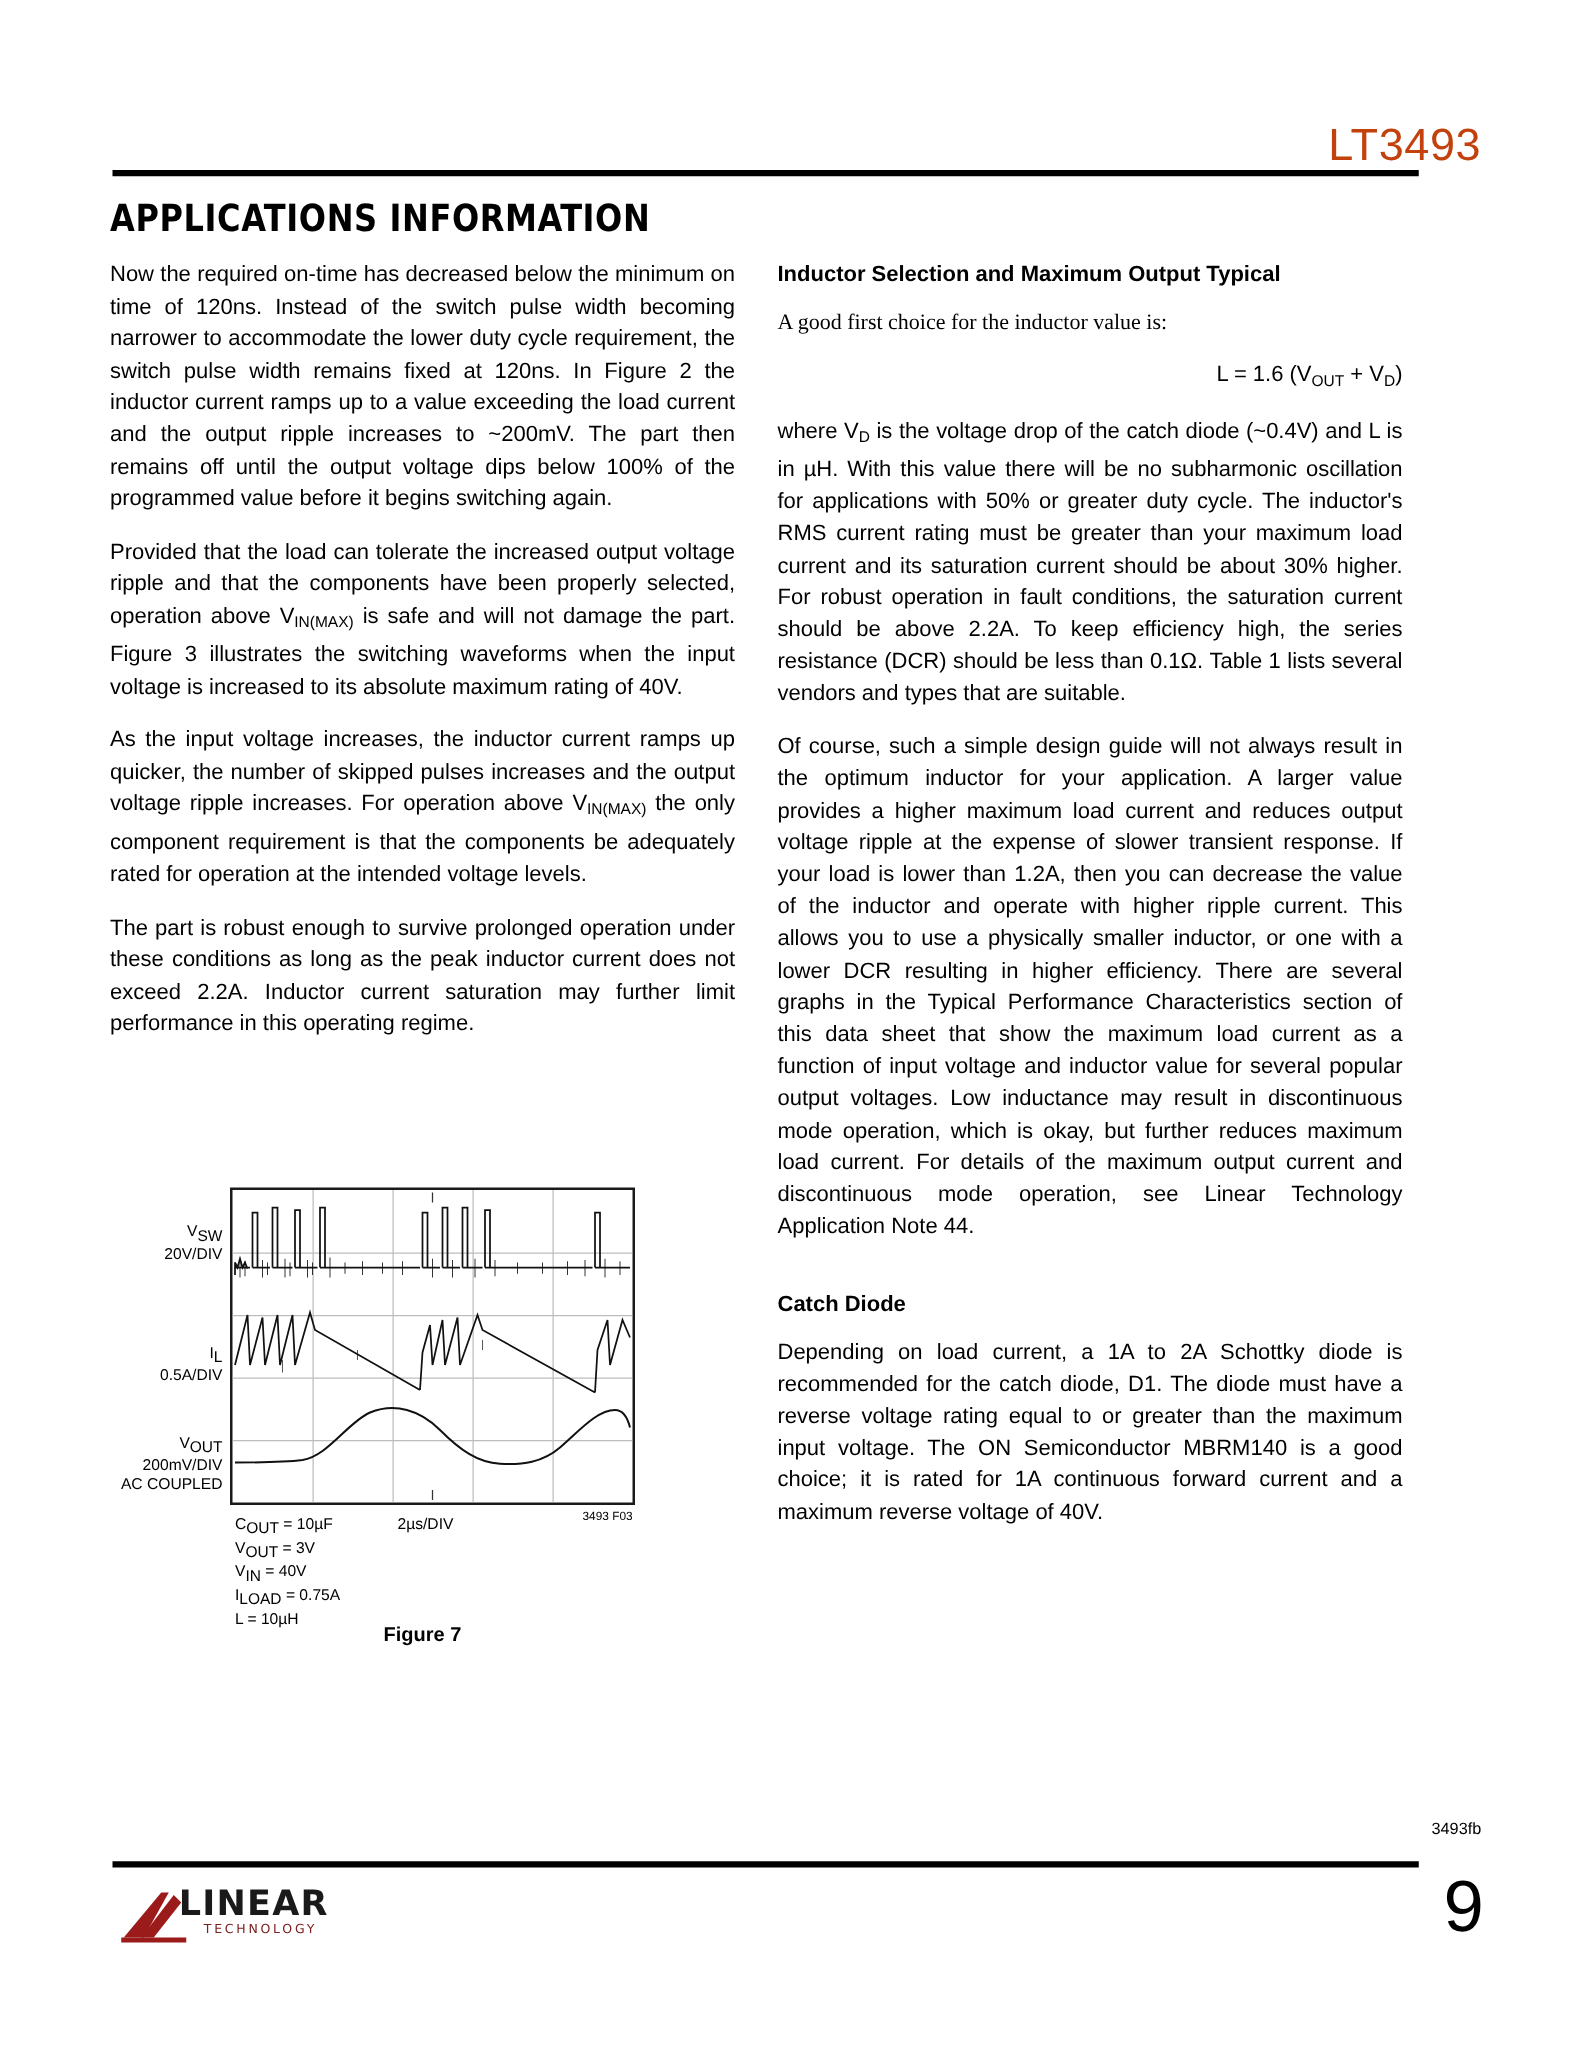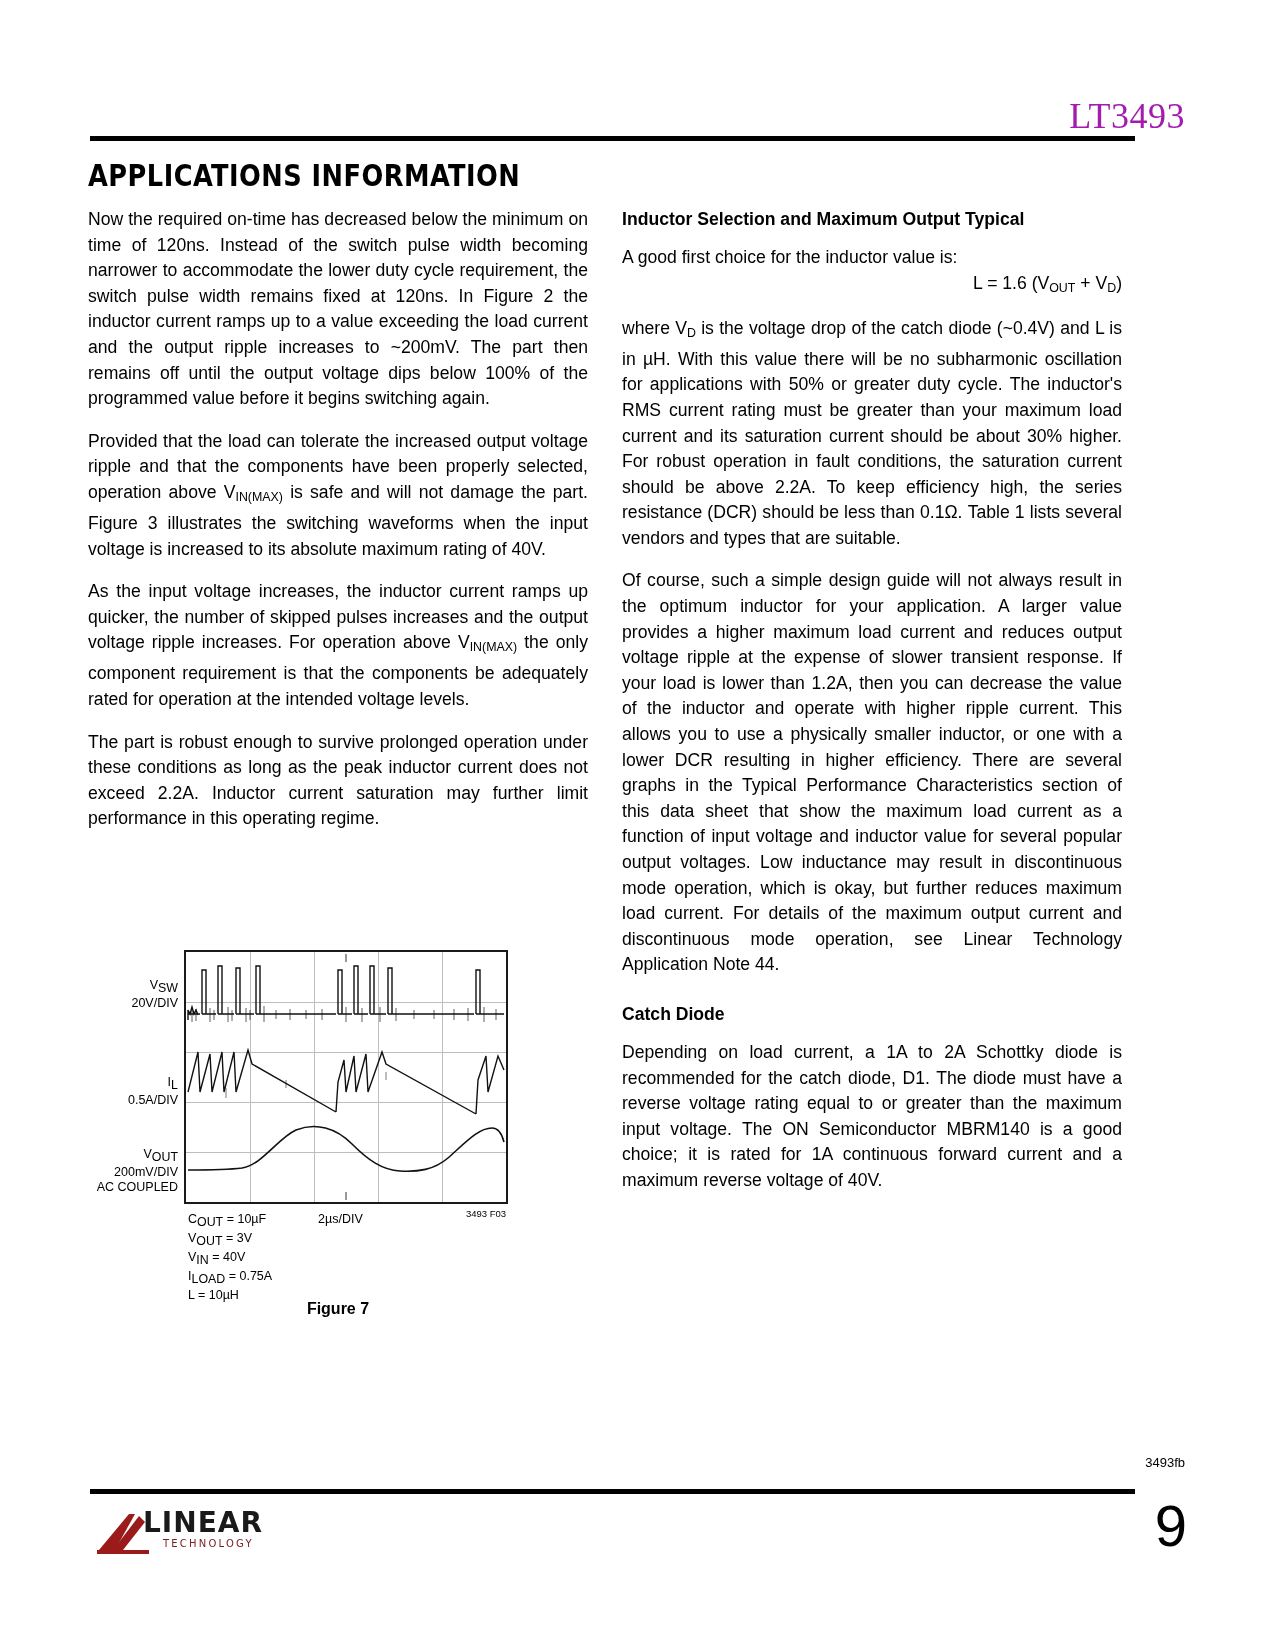--- a/index.html
+++ b/index.html
@@ -21,22 +21,22 @@
     width: 1275px;
     height: 1650px;
   }
   
   .part-number {
     position: absolute;
     right: 90px;
     top: 95px;
     font-size: 36px;
     letter-spacing: 0.5px;
-    font-family: Liberation Serif, serif;
-    color: #a21caf;
+    font-family: Liberation Sans, sans-serif;
+    color: #c2410c;
   }
   .header-rule {
     position: absolute;
     left: 90px;
     top: 136px;
     width: 1045px;
     height: 5px;
     background: #000;
   }
   .section-title {
@@ -60,30 +60,30 @@
     font-size: 17.6px;
     line-height: 25.6px;
     text-align: justify;
   }
   .col-left { left: 88px; }
   .col-right { left: 622px; }
 
   p {
     margin: 0 0 17px 0;
   }
-  p.tight { margin-bottom: 0; }
+  p.tight { margin-bottom: 16px; font-family: Liberation Serif, serif; }
 
   h3 {
     font-size: 17.6px;
     font-weight: bold;
     margin: 0 0 14px 0;
     line-height: 24px;
     text-align: left;
   }
-  h3.spaced { margin-top: 24px; }
+  h3.spaced { margin-top: 37px; }
 
   .equation {
     margin: 0 0 14px 22px;
     text-align: right;
   }
 
   sub {
     font-size: 12.4px;
     vertical-align: -0.28em;
   }

